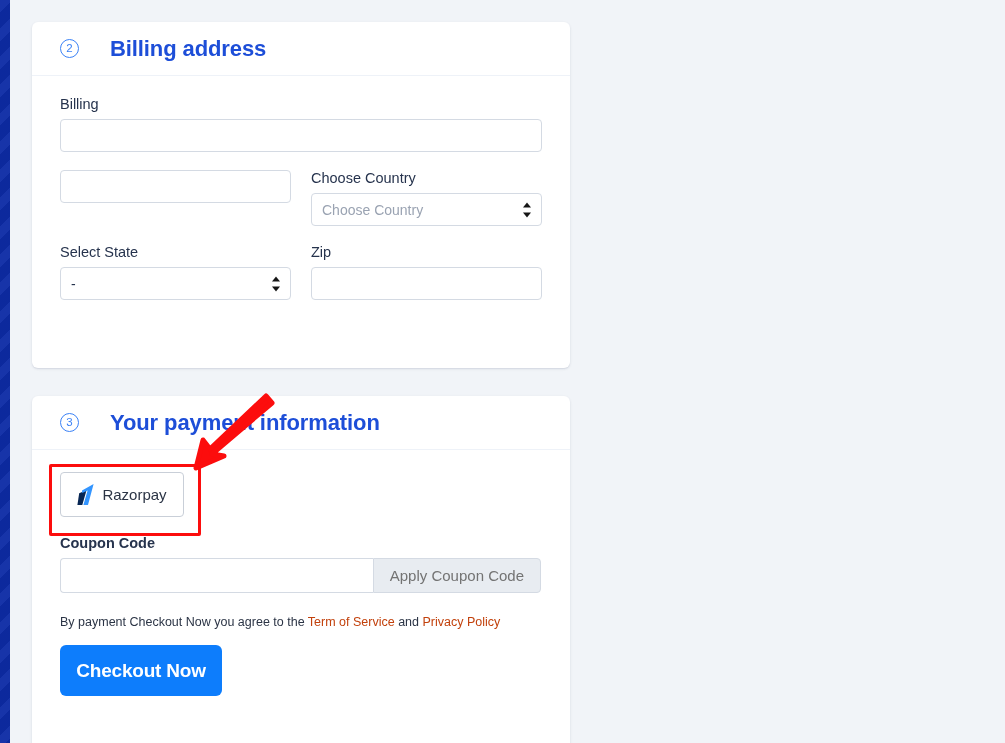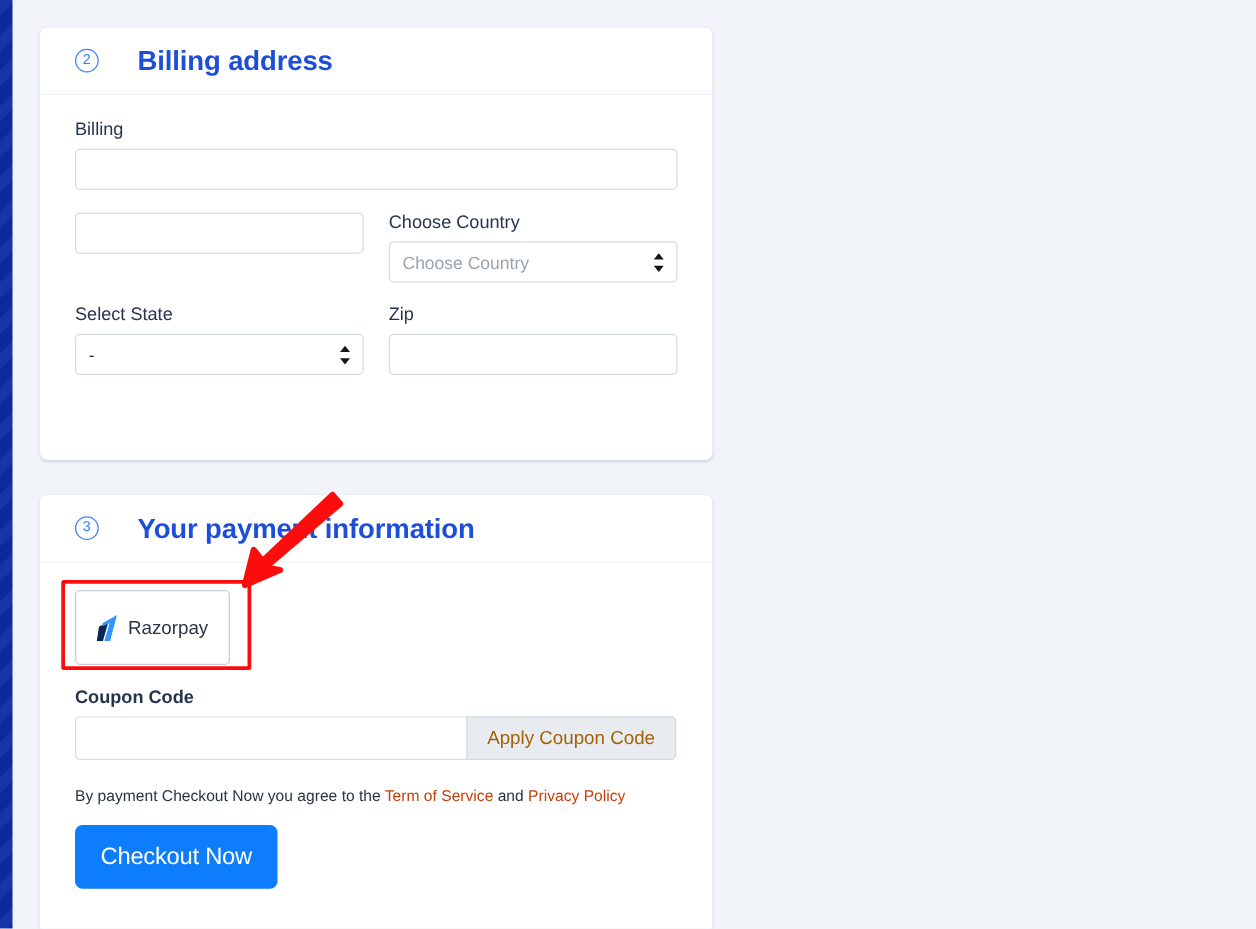--- a/index.html
+++ b/index.html
@@ -139,21 +139,21 @@
     border-right: 4.5px solid transparent;
   }
   .tri-up { border-bottom: 5px solid #161616; }
   .tri-down { border-top: 5px solid #161616; }
 
   
   #payment-body { padding: 22px 28px 26px 28px; }
 
   .gateway-btn {
     width: 124px;
-    height: 60px;
+    height: 45px;
     border: 1px solid #c9cfd8;
     border-radius: 4px;
     background: #fff;
     display: flex;
     align-items: center;
     justify-content: center;
     gap: 8px;
     cursor: pointer;
   }
   .gateway-label {
@@ -179,21 +179,21 @@
     padding: 0 10px;
     outline: none;
     background: #fff;
     color: #26334d;
     font-family: "Liberation Sans", sans-serif;
   }
   .coupon-apply {
     border: 1px solid #d4dae3;
     border-radius: 0 4px 4px 0;
     background: #e8ecf1;
-    color: #a16207;
+    color: #737373;
     font-size: 15px;
     padding: 0 16px;
     cursor: pointer;
     font-family: "Liberation Sans", sans-serif;
     white-space: nowrap;
   }
 
   .terms {
     margin-top: 22px;
     font-size: 12.5px;
@@ -206,21 +206,21 @@
 
   .checkout-btn {
     margin-top: 16px;
     width: 162px;
     height: 51px;
     background: #0d7dfc;
     border: none;
     border-radius: 6px;
     color: #fff;
     font-size: 19px;
-    font-weight: normal;
+    font-weight: bold;
     cursor: pointer;
     font-family: "Liberation Sans", sans-serif;
     letter-spacing: -0.2px;
   }
 
   
   #annotations {
     position: absolute;
     left: 0; top: 0;
     width: 1005px; height: 743px;

